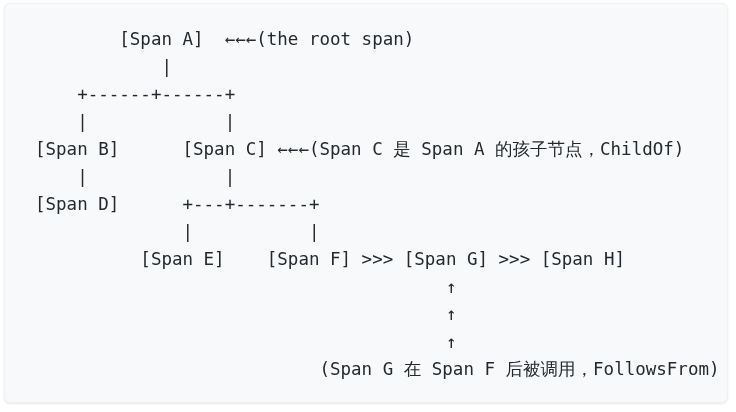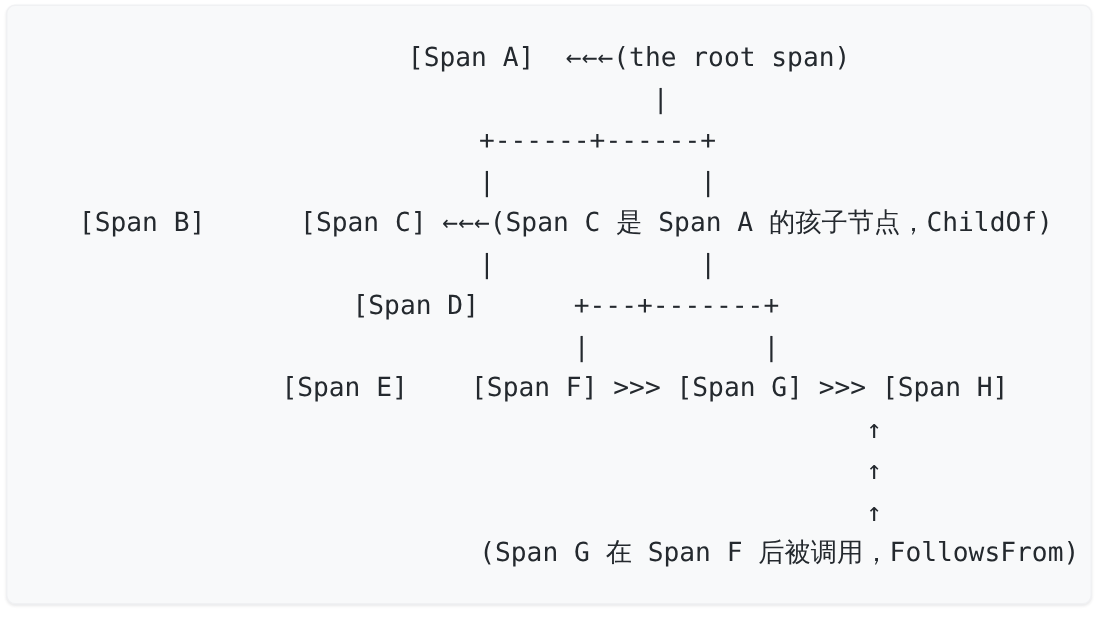--- a/index.html
+++ b/index.html
@@ -35,21 +35,20 @@
     top: 22px;
     margin: 0;
     padding: 0;
     font-family: "DejaVu Sans Mono", "Liberation Mono", monospace;
     font-size: 17.5px;
     line-height: 27.5px;
     letter-spacing: 0px;
     color: #24292e;
     white-space: pre;
     font-weight: 400;
-    text-align: center;
     -webkit-font-smoothing: antialiased;
   }
 
   #ascii-art .cn {
     font-family: "DejaVu Sans", "Liberation Sans", sans-serif;
   }
 </style>
 </head>
 <body>
 

